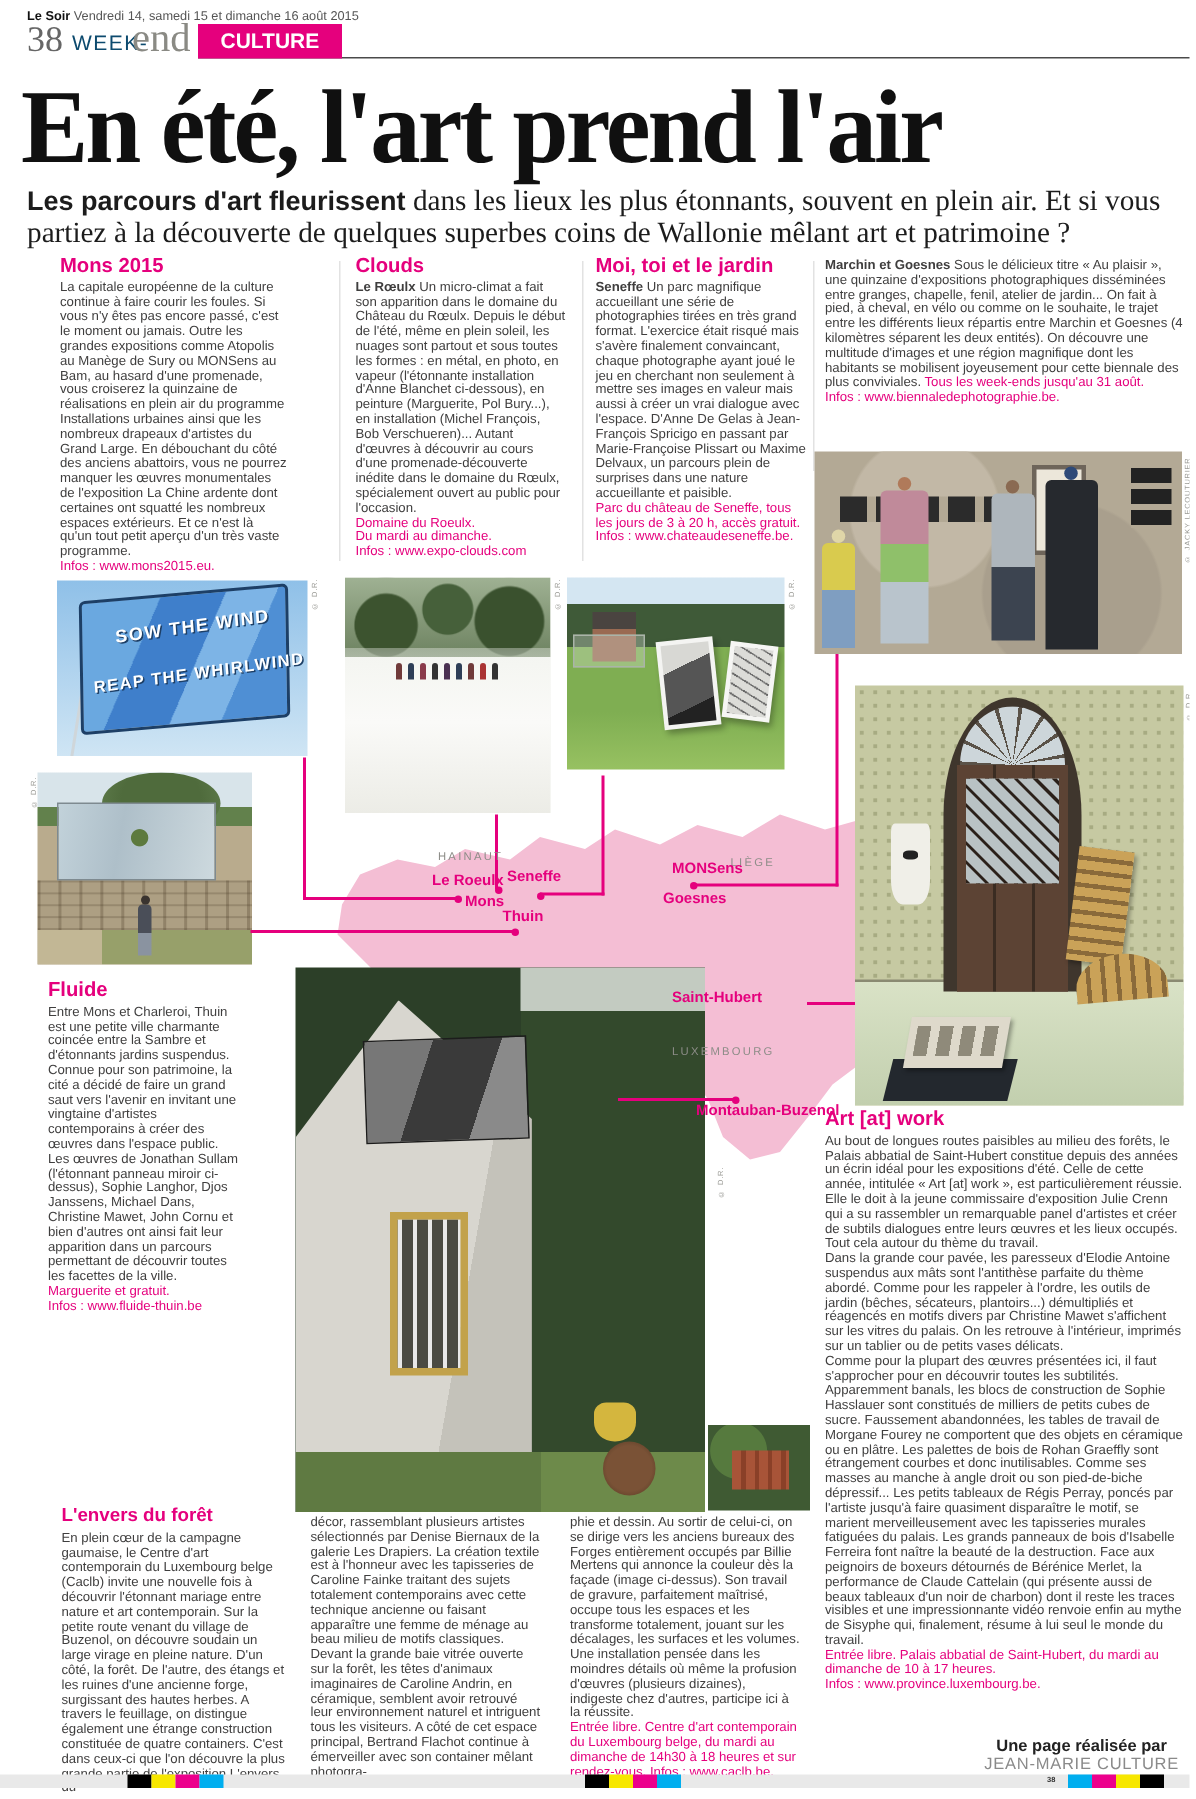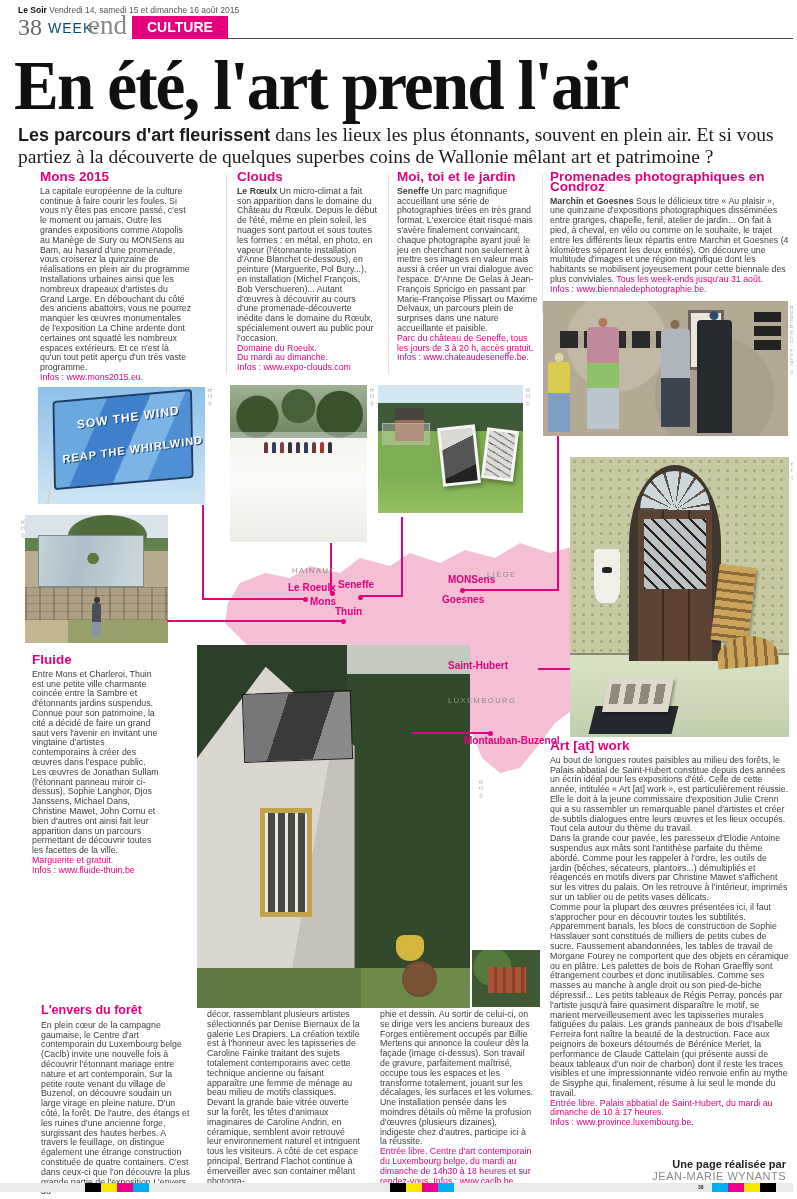--- a/index.html
+++ b/index.html
@@ -124,21 +124,21 @@
   .hs-win{position:absolute;left:23%;top:45%;width:19%;height:30%;border:5px solid #c2a24b;
      background:repeating-linear-gradient(90deg,#e8e8e8 0 3px,#4a4a42 3px 10px);}
   .hs-grass{position:absolute;left:0;bottom:0;width:100%;height:11%;
      background:linear-gradient(90deg,#5f7a42 0 60%,#6d8a4a 60%);}
   .barrow{position:absolute;right:17%;bottom:13%;width:10%;height:7%;background:#d4b63e;border-radius:30% 30% 50% 50%;}
   .barrel{position:absolute;right:12%;bottom:3%;width:13%;height:10%;background:radial-gradient(circle,#7a5236 0 60%,#4e3520);border-radius:50%;}
   .ph-facade{background:radial-gradient(circle at 30% 30%,#567a3e 0 30%,transparent 31%),#3f5a33;}
   .rust{position:absolute;left:24%;top:30%;width:56%;height:46%;
      background:repeating-linear-gradient(90deg,#a85438 0 6px,#8a4028 6px 9px);}
   
-  .byline{position:absolute;right:7px;top:1158px;text-align:right;margin-left:48px;}
+  .byline{position:absolute;right:7px;top:1158px;text-align:center;margin-left:48px;}
   .byline .b1{font-size:11px;font-weight:bold;color:#222;}
   .byline .b2{font-size:11px;color:#8a8a8a;letter-spacing:.5px;}
   .bbar{position:absolute;left:0;top:1183px;width:797px;height:9px;background:#e9e9e9;}
   .cmyk{position:absolute;top:1183px;height:9px;display:flex;}
   .cmyk i{width:16px;height:9px;display:block;}
   .pagesmall{position:absolute;left:698px;top:1184px;font-size:5px;font-weight:bold;color:#333;}
 </style>
 </head>
 <body>
 
@@ -175,21 +175,20 @@
 Infos : www.expo-clouds.com</p>
   </div>
 
   <div class="col" style="left:397px;top:172px;width:142px">
     <div class="sec-title">Moi, toi et le jardin</div>
     <p class="body"><b>Seneffe</b><span> Un parc magnifique accueillant une série de photographies tirées en très grand format. L'exercice était risqué mais s'avère finalement convaincant, chaque photographe ayant joué le jeu en cherchant non seulement à mettre ses images en valeur mais aussi à créer un vrai dialogue avec l'espace. D'Anne De Gelas à Jean-François Spricigo en passant par Marie-Françoise Plissart ou Maxime Delvaux, un parcours plein de surprises dans une nature accueillante et paisible.</span></p>
     <p class="info">Parc du château de Seneffe, tous les jours de 3 à 20 h, accès gratuit. Infos : www.chateaudeseneffe.be.</p>
   </div>
 
   <div class="col" style="left:550px;top:172px;width:240px">
-    <div class="sec-title">Promenades photographiques en Condroz</div>
     <p class="body"><b>Marchin et Goesnes</b><span> Sous le délicieux titre « Au plaisir », une quinzaine d'expositions photographiques disséminées entre granges, chapelle, fenil, atelier de jardin... On fait à pied, à cheval, en vélo ou comme on le souhaite, le trajet entre les différents lieux répartis entre Marchin et Goesnes (4 kilomètres séparent les deux entités). On découvre une multitude d'images et une région magnifique dont les habitants se mobilisent joyeusement pour cette biennale des plus conviviales.</span><span class="pinkinline"> Tous les week-ends jusqu'au 31 août.</span></p>
     <p class="info">Infos : www.biennaledephotographie.be.</p>
   </div>
 
   <svg class="mapsvg" width="500" height="250" viewBox="0 0 500 250">
     <path fill="#f4bed4" d="M18,75 L30,55 L55,45 L80,50 L100,38 L130,45 L150,30 L180,38 L200,25 L230,35 L255,22 L285,30 L310,15 L340,25 L365,18 L395,28 L420,20 L450,30 L470,50 L488,75 L480,95 L490,115 L468,130 L440,128 L425,145 L435,165 L415,175 L390,168 L365,180 L345,195 L330,215 L310,240 L290,245 L272,230 L262,205 L252,190 L235,180 L215,170 L197,175 L192,128 L183,126 L178,172 L160,180 L140,172 L120,160 L95,155 L75,140 L50,130 L30,110 L15,95 Z"></path>
   </svg>
   <span class="region" style="left:292px;top:566px">HAINAUT</span>
   <span class="region" style="left:487px;top:570px">LIÈGE</span>
   <span class="region" style="left:448px;top:696px">LUXEMBOURG</span>
@@ -346,21 +345,21 @@
   <div class="col" style="left:207px;top:1010px;width:154px">
     <p class="body">décor, rassemblant plusieurs artistes sélectionnés par Denise Biernaux de la galerie Les Drapiers. La création textile est à l'honneur avec les tapisseries de Caroline Fainke traitant des sujets totalement contemporains avec cette technique ancienne ou faisant apparaître une femme de ménage au beau milieu de motifs classiques. Devant la grande baie vitrée ouverte sur la forêt, les têtes d'animaux imaginaires de Caroline Andrin, en céramique, semblent avoir retrouvé leur environnement naturel et intriguent tous les visiteurs. A côté de cet espace principal, Bertrand Flachot continue à émerveiller avec son container mêlant photogra-</p>
   </div>
   <div class="col" style="left:380px;top:1010px;width:154px">
     <p class="body">phie et dessin. Au sortir de celui-ci, on se dirige vers les anciens bureaux des Forges entièrement occupés par Billie Mertens qui annonce la couleur dès la façade (image ci-dessus). Son travail de gravure, parfaitement maîtrisé, occupe tous les espaces et les transforme totalement, jouant sur les décalages, les surfaces et les volumes. Une installation pensée dans les moindres détails où même la profusion d'œuvres (plusieurs dizaines), indigeste chez d'autres, participe ici à la réussite.</p>
     <p class="info">Entrée libre. Centre d'art contemporain du Luxembourg belge, du mardi au dimanche de 14h30 à 18 heures et sur rendez-vous. Infos : www.caclb.be.</p>
   </div>
 
   <div class="byline">
     <div class="b1">Une page réalisée par</div>
-    <div class="b2">JEAN-MARIE WYNANTS</div>
+    <div class="b2">JEAN-MARIE CULTURE</div>
   </div>
 
   <div class="bbar"></div>
   <div class="cmyk" style="left:85px">
     <i style="background:#000"></i>
     <i style="background:#f7e700"></i>
     <i style="background:#ec008c"></i>
     <i style="background:#00aeef"></i>
   </div>
   <div class="cmyk" style="left:390px">

